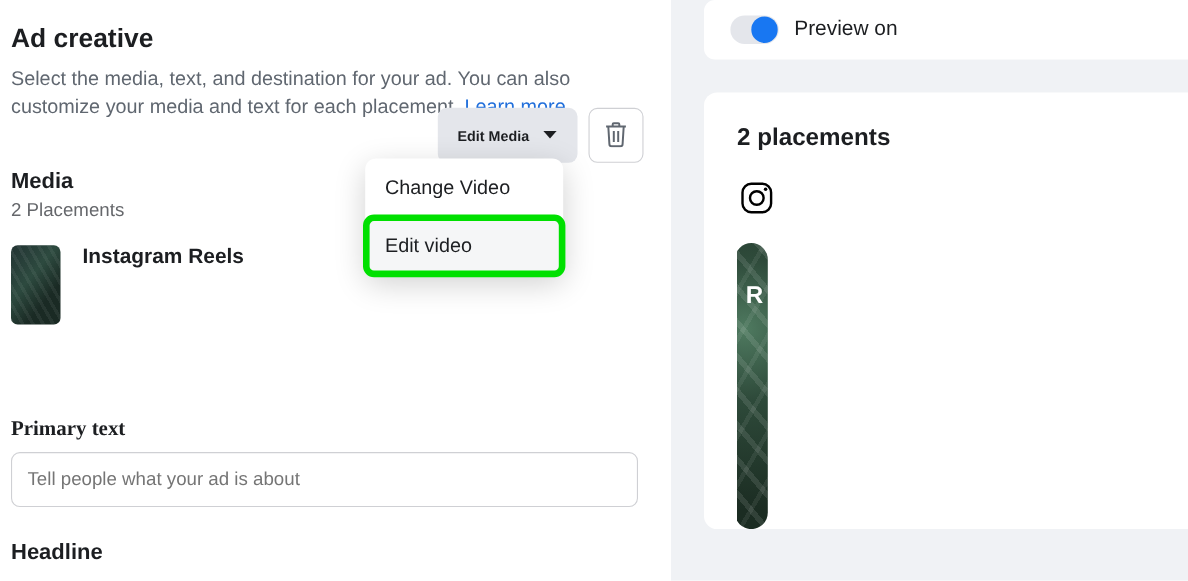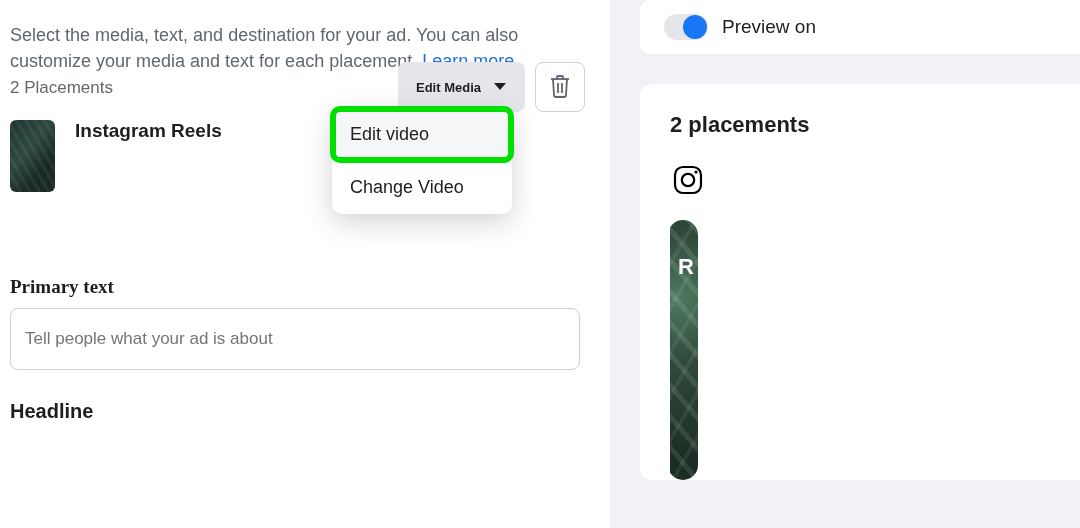--- a/index.html
+++ b/index.html
@@ -66,21 +66,21 @@
       padding: 16px 18px; font-size: 18px; cursor: pointer; color: #1c1e21;
     }
     .dropdown-item + .dropdown-item { border-top: 0; }
     .dropdown-item.highlight {
       outline: 6px solid #00e000; outline-offset: -4px; background: #f5f6f7;
       border-radius: 8px;
     }
 
     .primary-label { font-size: 19px; font-weight: 700; margin-top: 84px; font-family: Liberation Serif, serif; }
     .primary-input {
-      margin-top: 10px; width: 570px; height: 62px; border: 1.5px solid #cfd0d4;
+      margin-top: 10px; width: 570px; height: 50px; border: 1.5px solid #cfd0d4;
       border-radius: 8px; padding: 0 14px; font-size: 17px; color: #65676b;
     }
 
     .headline-label { font-size: 20px; font-weight: 700; margin-top: 30px; }
 
     
     .preview-row {
       display: flex; align-items: center; gap: 14px; padding: 14px 0 14px 24px;
     }
     .toggle {
@@ -123,26 +123,28 @@
     }
     .placement-block.partial { min-width: 20px; }
     .r-letter {
       position: absolute; left: 10px; top: 34px; color:#fff; font-weight:700; font-size:22px;
     }
   </style>
 </head>
 <body>
 
 <div class="left">
+  <div class="title">Ad creative</div>
   <div class="subtitle">
     <span>Select the media, text, and destination for your ad. You can also customize your media and text for each placement. </span><span class="link">Learn more</span>
   </div>
 
   <div class="media-row">
     <div>
+      <div class="section-label">Media</div>
       <div class="section-sub">2 Placements</div>
       <div class="media-left-row">
         <div class="media-thumb"></div>
         <div class="media-name">Instagram Reels</div>
       </div>
     </div>
 
     <div class="media-controls">
       <button class="edit-media-btn">
         <span>Edit Media</span>
@@ -157,22 +159,22 @@
           <svg width="22" height="24" viewBox="0 0 22 24" fill="none" stroke="#606770" stroke-width="1.8">
             <path d="M2 5h18"></path>
               <path d="M8 5V3a1 1 0 0 1 1-1h4a1 1 0 0 1 1 1v2"></path>
             <path d="M4 5l1 16a2 2 0 0 0 2 2h8a2 2 0 0 0 2-2l1-16"></path>
             <path d="M9 9v10M13 9v10"></path>
           </svg>
         </span>
       </button>
 
       <div class="dropdown">
+        <div class="dropdown-item">Change Video</div>
         <div class="dropdown-item highlight">Edit video</div>
-        <div class="dropdown-item">Change Video</div>
       </div>
     </div>
   </div>
 
   <div class="primary-label">Primary text</div>
   <input class="primary-input" type="text" placeholder="Tell people what your ad is about" style="">
 
   <div class="headline-label">Headline</div>
 </div>
 

